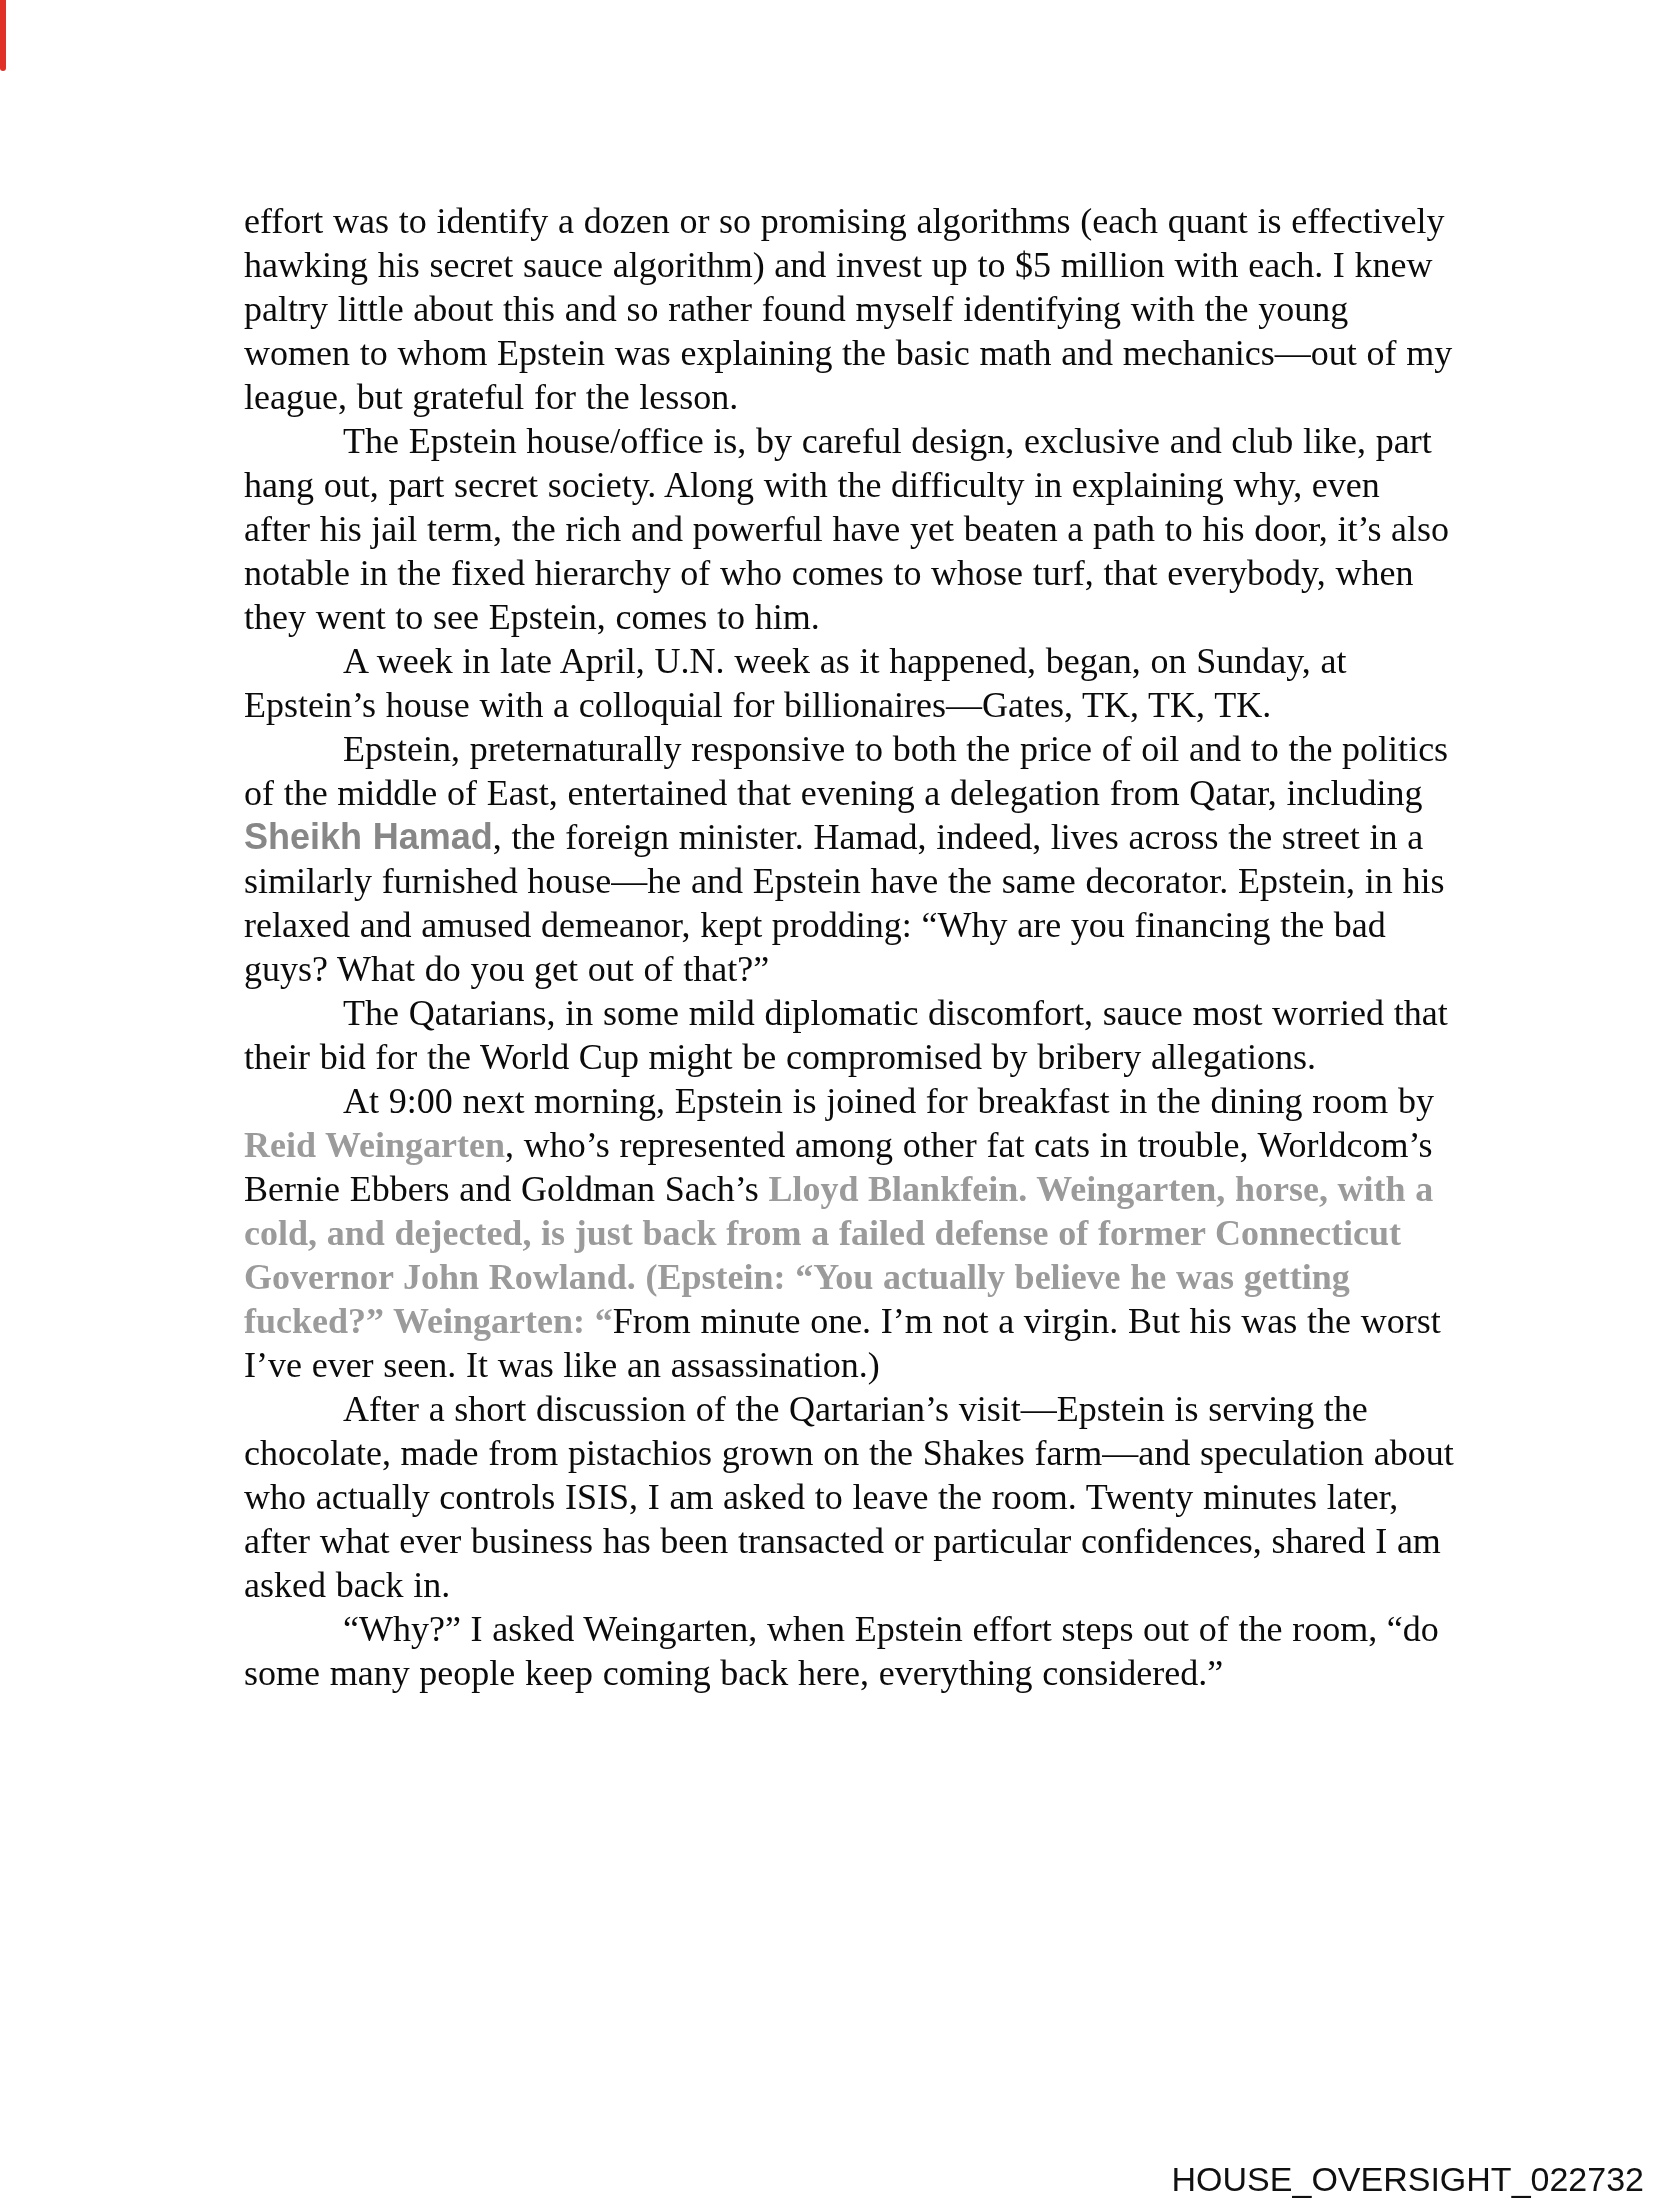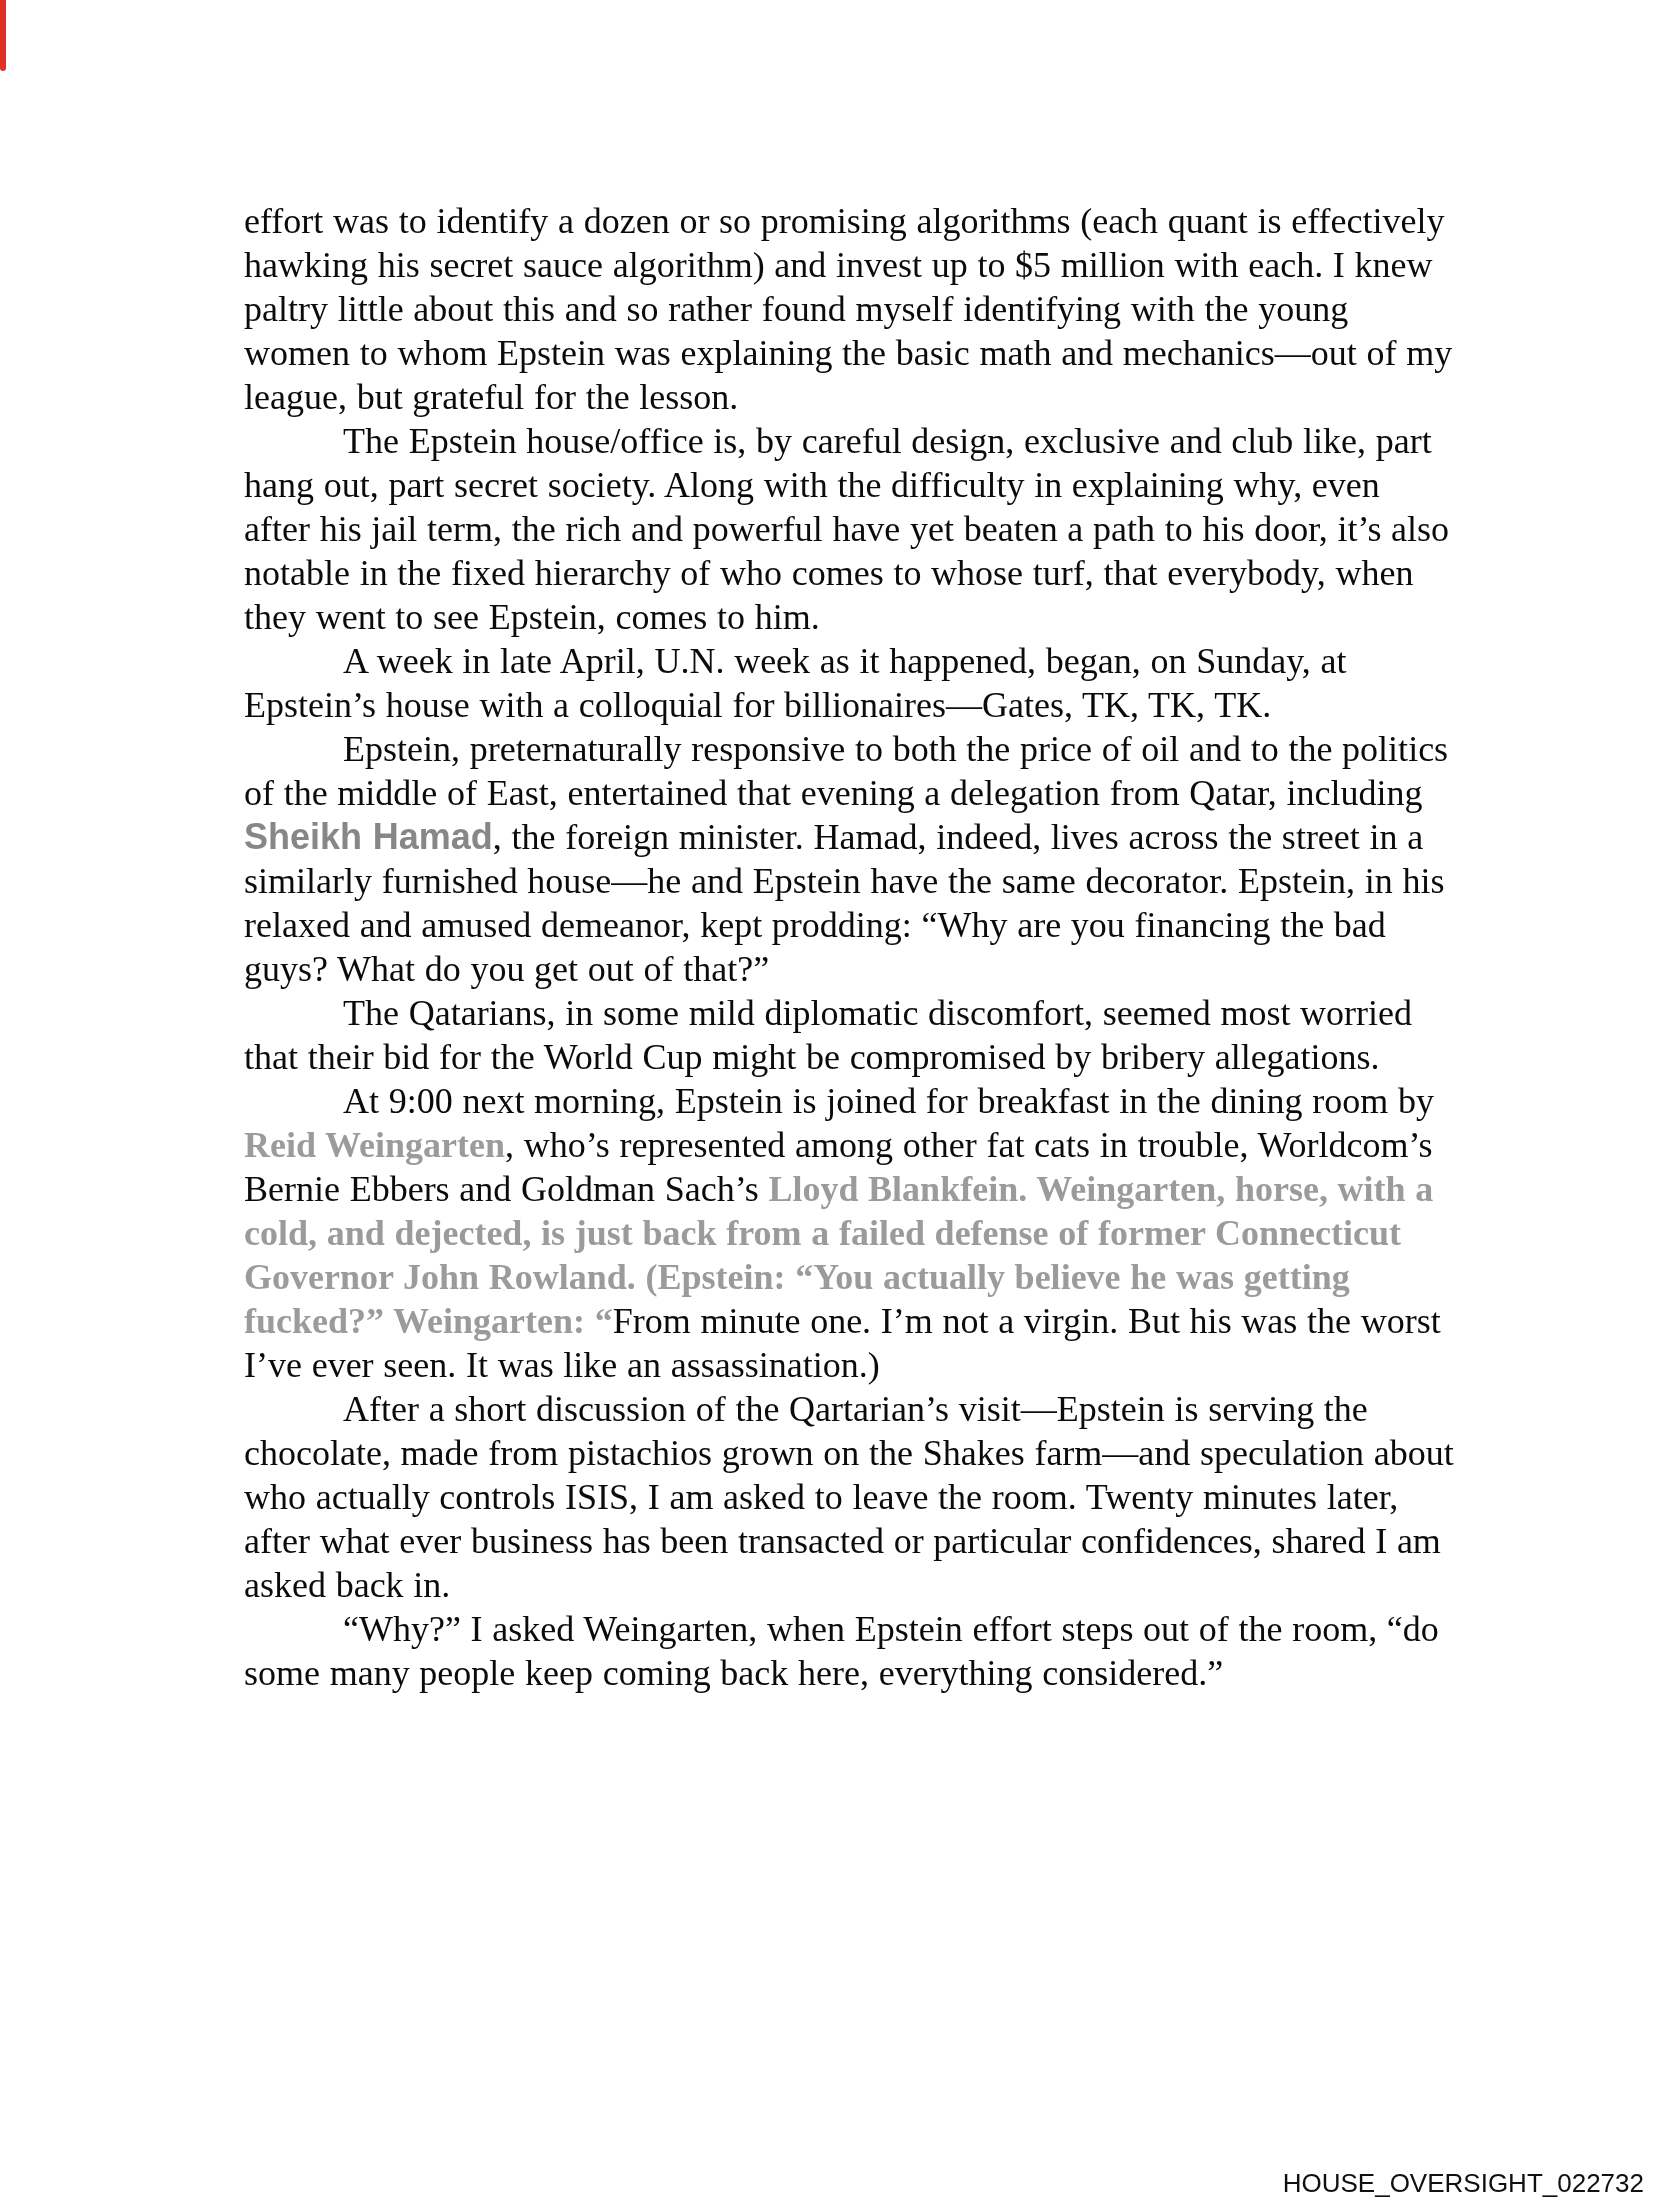--- a/index.html
+++ b/index.html
@@ -51,36 +51,36 @@
   .run-gray-sans {
     color: #878787;
     font-family: Liberation Sans, sans-serif;
     font-weight: bold;
   }
   .bates-footer {
     position: absolute;
     right: 25px;
     bottom: 9.2px;
     font-family: "Liberation Sans", sans-serif;
-    font-size: 26px;
+    font-size: 34px;
     line-height: 1;
     color: #101010;
     letter-spacing: 0;
   }
 </style>
 </head>
 <body>
 
 <div class="page">
   <div class="accent-bar"></div>
   <div class="doc" id="doc-body">
       <p class="no-indent"><span>effort was to identify a dozen or so promising algorithms (each quant is effectively hawking his secret sauce algorithm) and invest up to $5 million with each. I knew paltry little about this and so rather found myself identifying with the young women to whom Epstein was explaining the basic math and mechanics—out of my league, but grateful for the lesson.</span></p>
       <p><span>The Epstein house/office is, by careful design, exclusive and club like, part hang out, part secret society. Along with the difficulty in explaining why, even after his jail term, the rich and powerful have yet beaten a path to his door, it’s also notable in the fixed hierarchy of who comes to whose turf, that everybody, when they went to see Epstein, comes to him.</span></p>
       <p><span>A week in late April, U.N. week as it happened, began, on Sunday, at Epstein’s house with a colloquial for billionaires—Gates, TK, TK, TK.</span></p>
       <p><span>Epstein, preternaturally responsive to both the price of oil and to the politics of the middle of East, entertained that evening a delegation from Qatar, including </span><span class="run-gray-sans">Sheikh Hamad</span><span>, the foreign minister. Hamad, indeed, lives across the street in a similarly furnished house—he and Epstein have the same decorator. Epstein, in his relaxed and amused demeanor, kept prodding: “Why are you financing the bad guys? What do you get out of that?”</span></p>
-      <p><span>The Qatarians, in some mild diplomatic discomfort, seemed most worried that their bid for the World Cup might be compromised by bribery allegations.</span></p>
+      <p><span>The Qatarians, in some mild diplomatic discomfort, sauce most worried that their bid for the World Cup might be compromised by bribery allegations.</span></p>
       <p><span>At 9:00 next morning, Epstein is joined for breakfast in the dining room by </span><span class="run-gray">Reid Weingarten</span><span>, who’s represented among other fat cats in trouble, Worldcom’s Bernie Ebbers and Goldman Sach’s </span><span class="run-gray">Lloyd Blankfein. Weingarten, horse, with a cold, and dejected, is just back from a failed defense of former Connecticut Governor John Rowland. (Epstein: “You actually believe he was getting fucked?” Weingarten: “</span><span>From minute one. I’m not a virgin. But his was the worst I’ve ever seen. It was like an assassination.)</span></p>
       <p><span>After a short discussion of the Qartarian’s visit—Epstein is serving the chocolate, made from pistachios grown on the Shakes farm—and speculation about who actually controls ISIS, I am asked to leave the room. Twenty minutes later, after what ever business has been transacted or particular confidences, shared I am asked back in.</span></p>
       <p><span>“Why?” I asked Weingarten, when Epstein effort steps out of the room, “do some many people keep coming back here, everything considered.”</span></p>
     </div>
   <div class="bates-footer">HOUSE_OVERSIGHT_022732</div>
 </div>
 
 
 </body></html>

